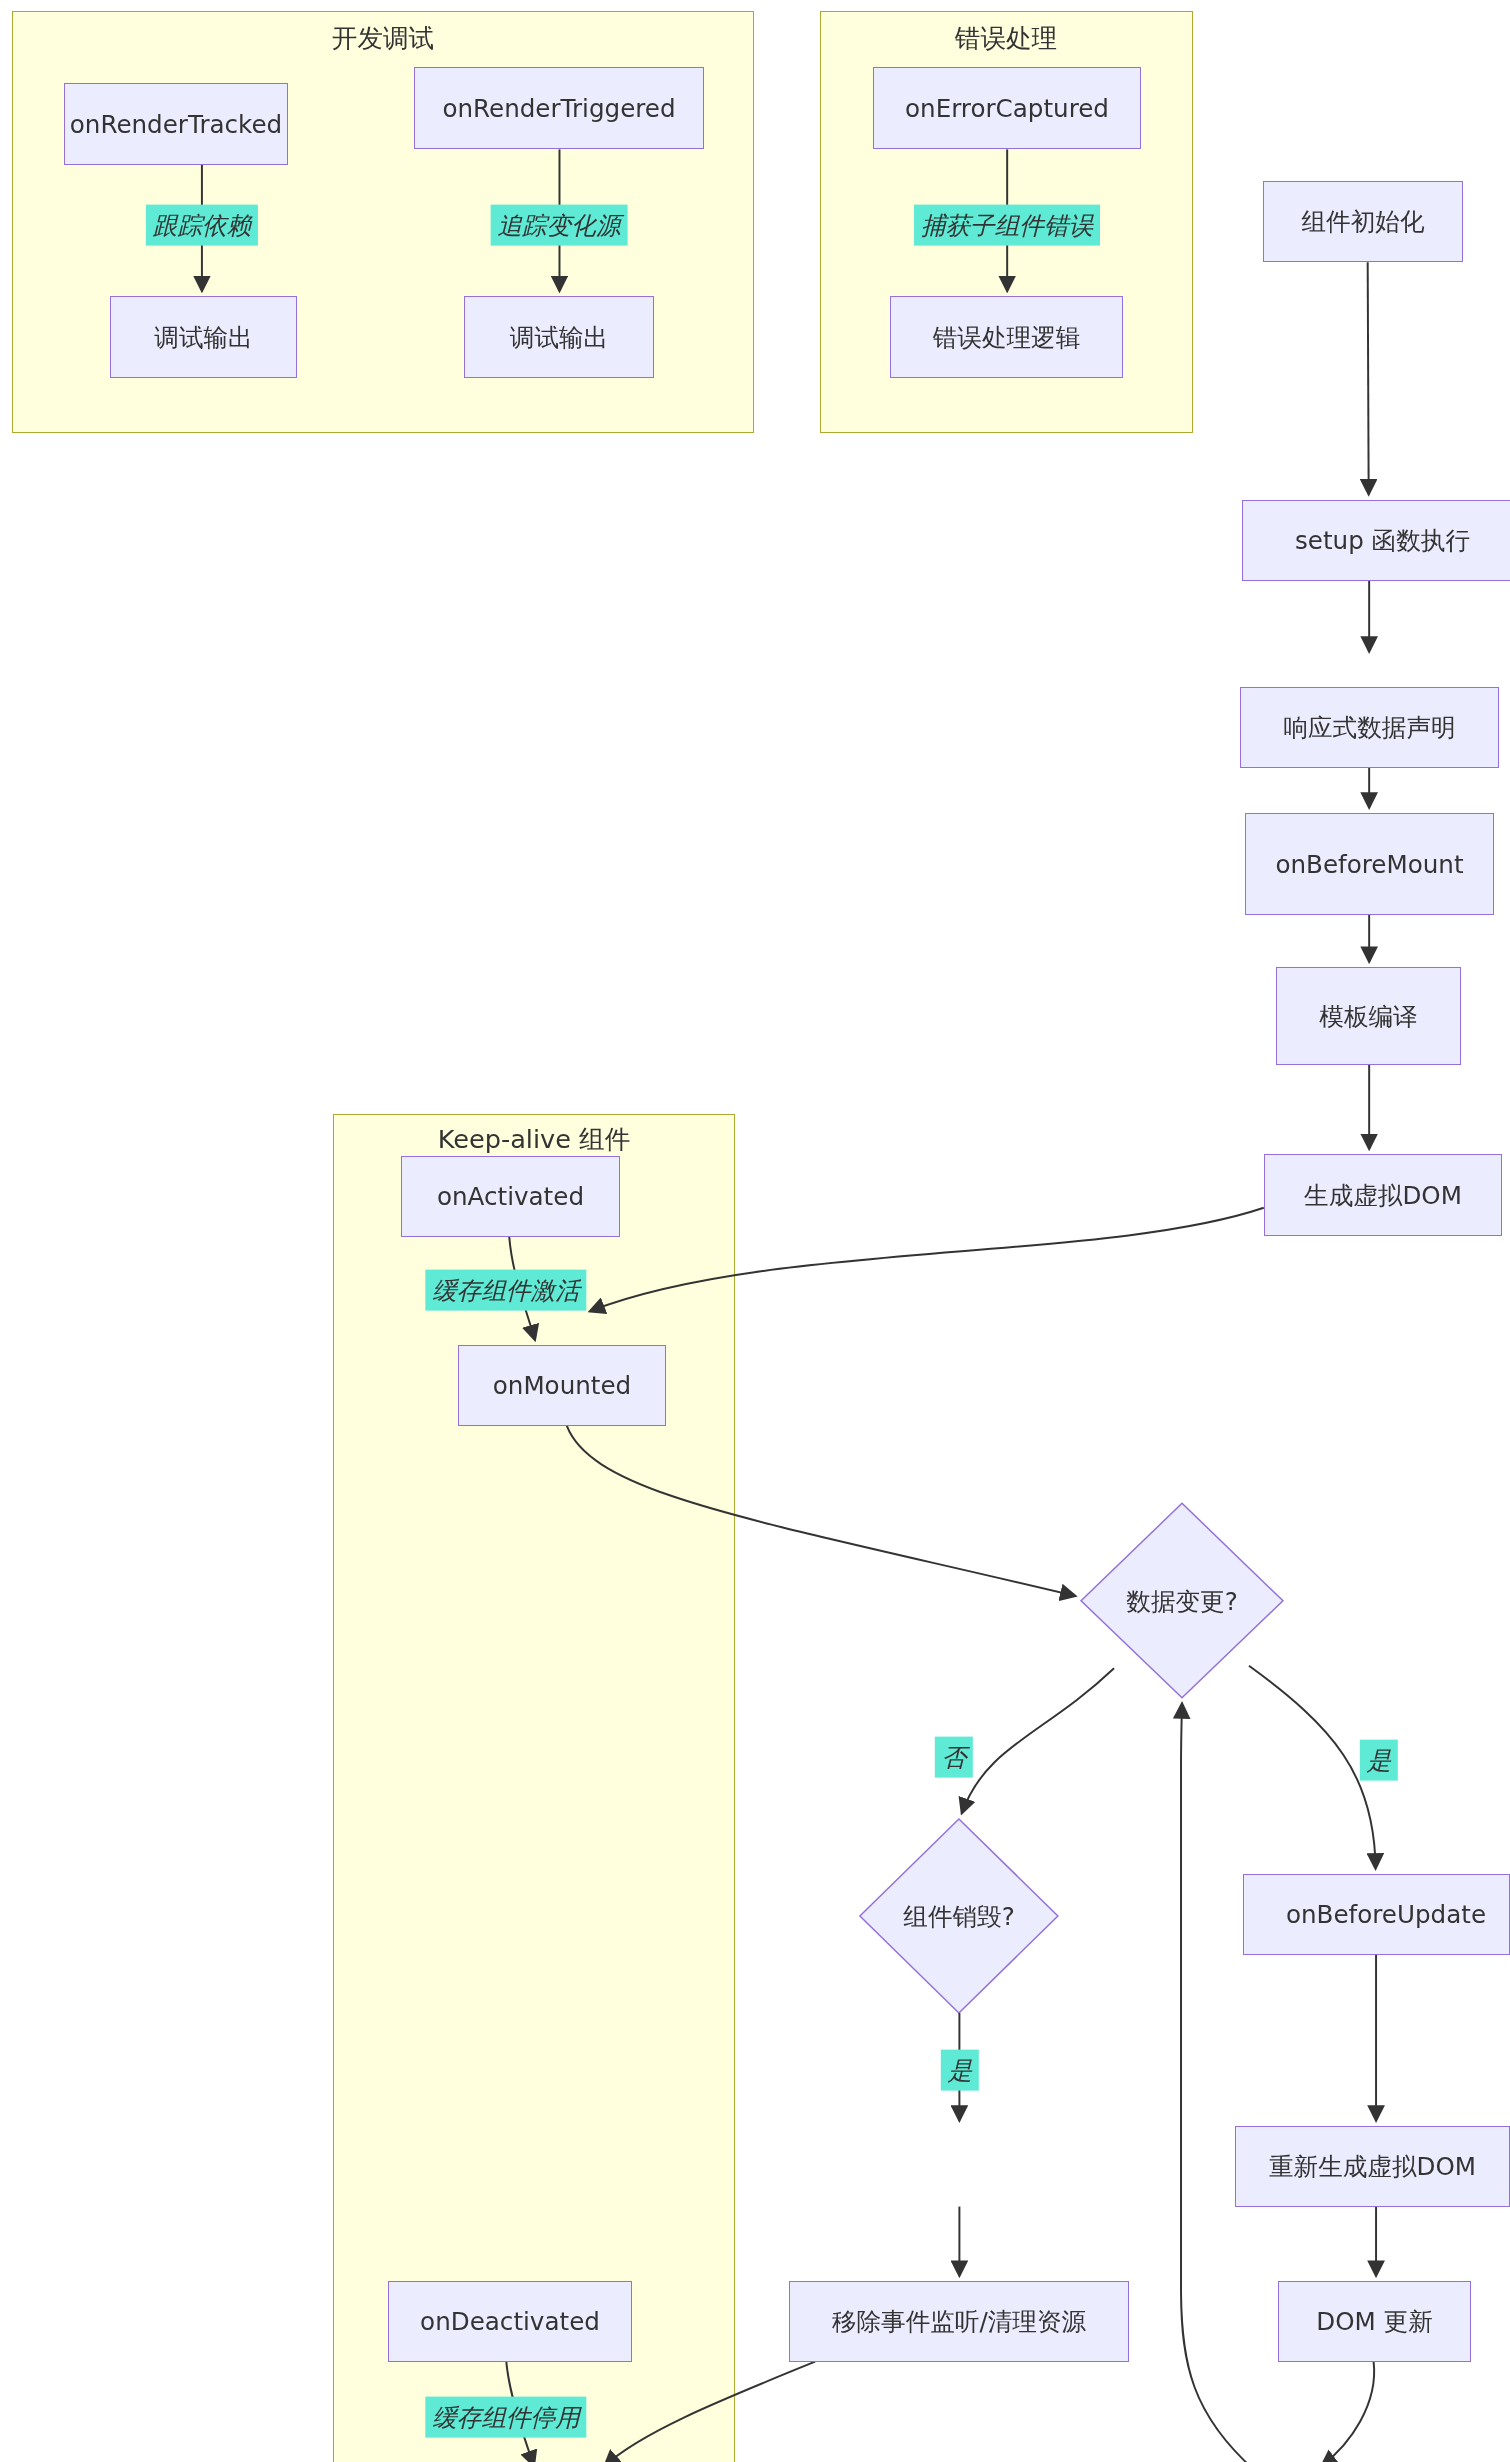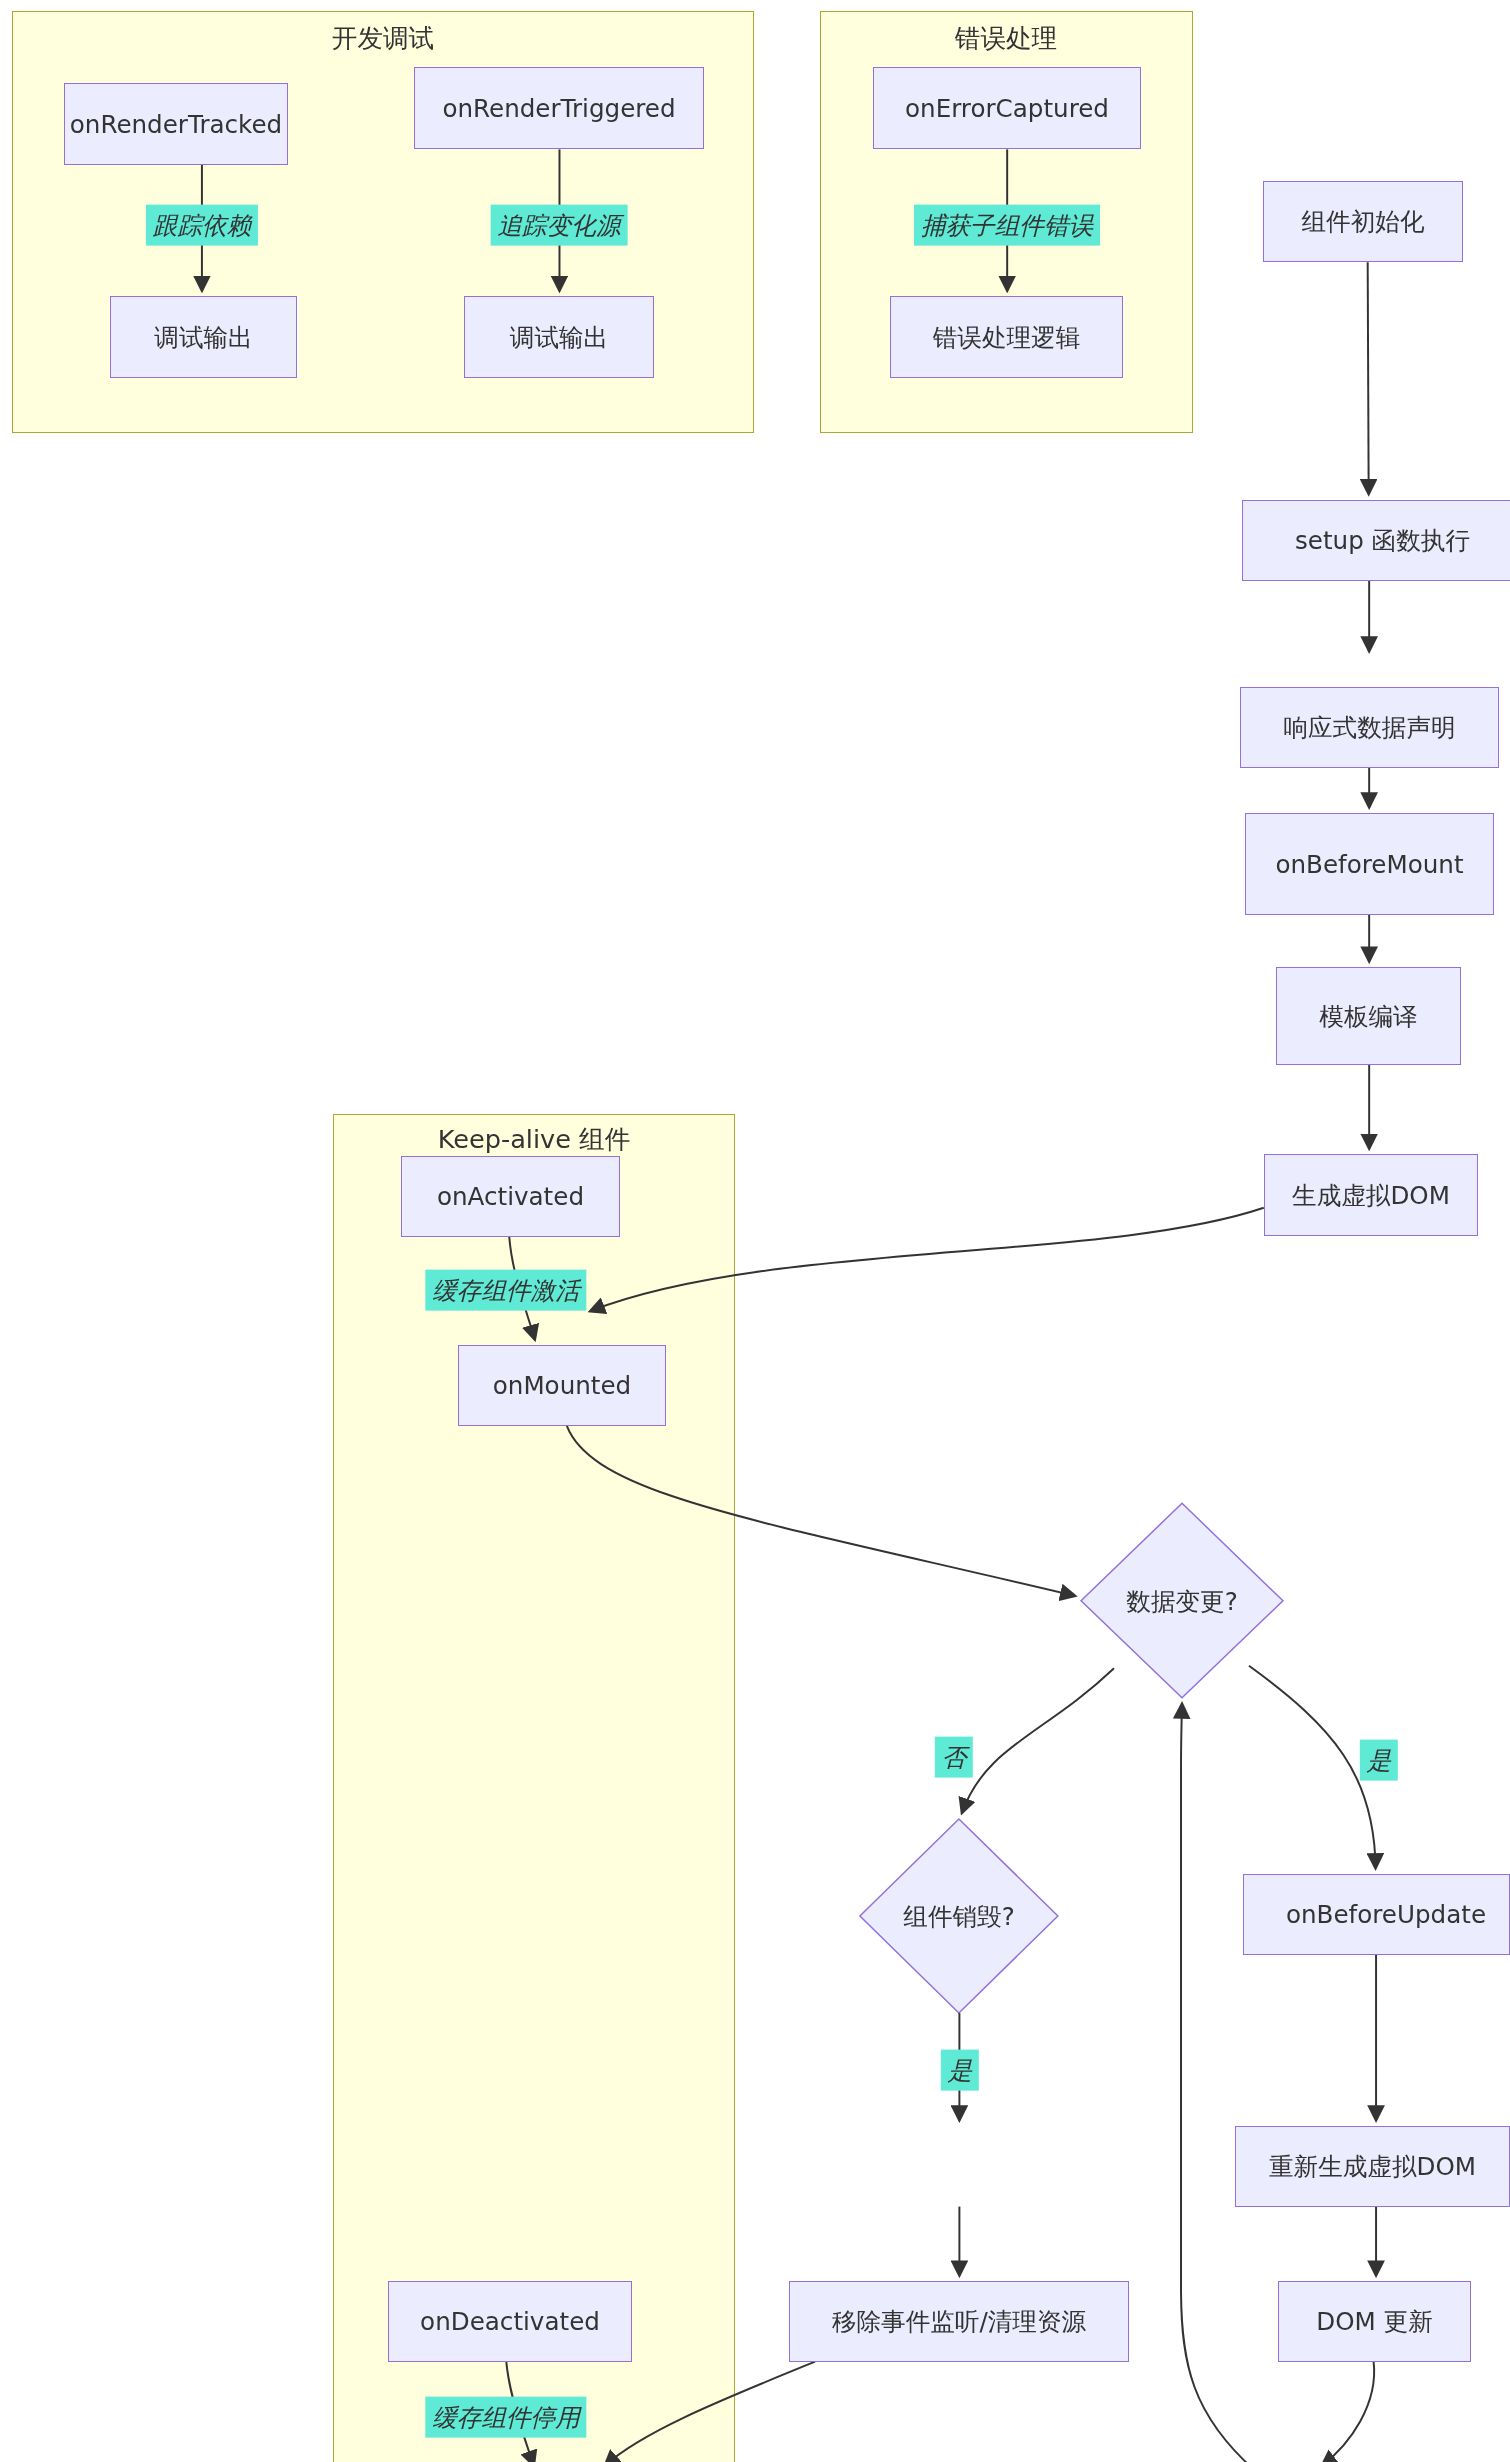--- a/index.html
+++ b/index.html
@@ -129,21 +129,21 @@
   <div class="node" style="left:414px; top:67px; width:290px; height:82px;">onRenderTriggered</div>
   <div class="node" style="left:110px; top:296px; width:187px; height:82px;">调试输出</div>
   <div class="node" style="left:464px; top:296px; width:190px; height:82px;">调试输出</div>
   <div class="node" style="left:873px; top:67px; width:268px; height:82px;">onErrorCaptured</div>
   <div class="node" style="left:890px; top:296px; width:233px; height:82px;">错误处理逻辑</div>
   <div class="node" style="left:1263px; top:181px; width:200px; height:81px;">组件初始化</div>
   <div class="node" style="left:1242px; top:500px; width:281px; height:81px;">setup 函数执行</div>
   <div class="node" style="left:1240px; top:657px; width:259px; height:81px;margin-top:30px;">响应式数据声明</div>
   <div class="node" style="left:1245px; top:813px; width:249px; height:102px;">onBeforeMount</div>
   <div class="node" style="left:1276px; top:967px; width:185px; height:98px;">模板编译</div>
-  <div class="node" style="left:1264px; top:1154px; width:214px; height:82px;">生成虚拟DOM</div>
+  <div class="node" style="left:1264px; top:1154px; width:238px; height:82px;">生成虚拟DOM</div>
   <div class="node" style="left:401px; top:1156px; width:219px; height:81px;">onActivated</div>
   <div class="node" style="left:458px; top:1345px; width:208px; height:81px;">onMounted</div>
   <div class="node" style="left:1243px; top:1874px; width:267px; height:81px;padding-left:19px;">onBeforeUpdate</div>
   <div class="node" style="left:1235px; top:2126px; width:275px; height:81px;">重新生成虚拟DOM</div>
   <div class="node" style="left:1278px; top:2281px; width:193px; height:81px;">DOM 更新</div>
   <div class="node" style="left:789px; top:2281px; width:340px; height:81px;">移除事件监听/清理资源</div>
   <div class="node" style="left:388px; top:2281px; width:244px; height:81px;">onDeactivated</div>
 
   <div class="dlabel" style="left:1182px; top:1601px;">数据变更?</div>
   <div class="dlabel" style="left:959px; top:1916px;">组件销毁?</div>

